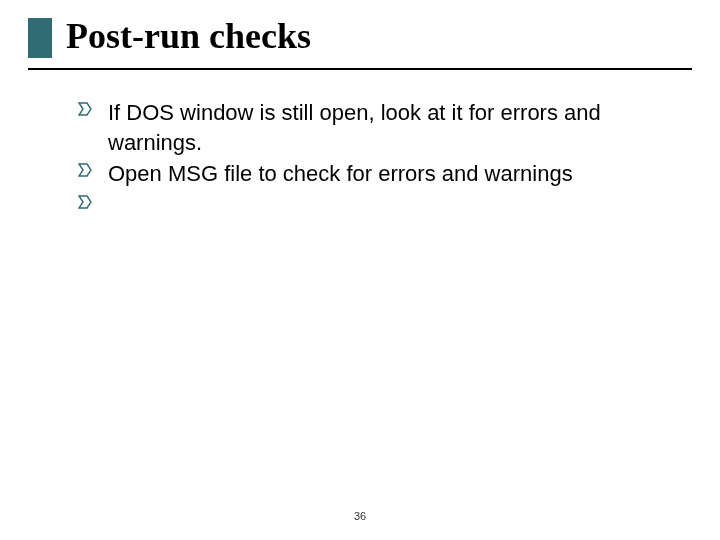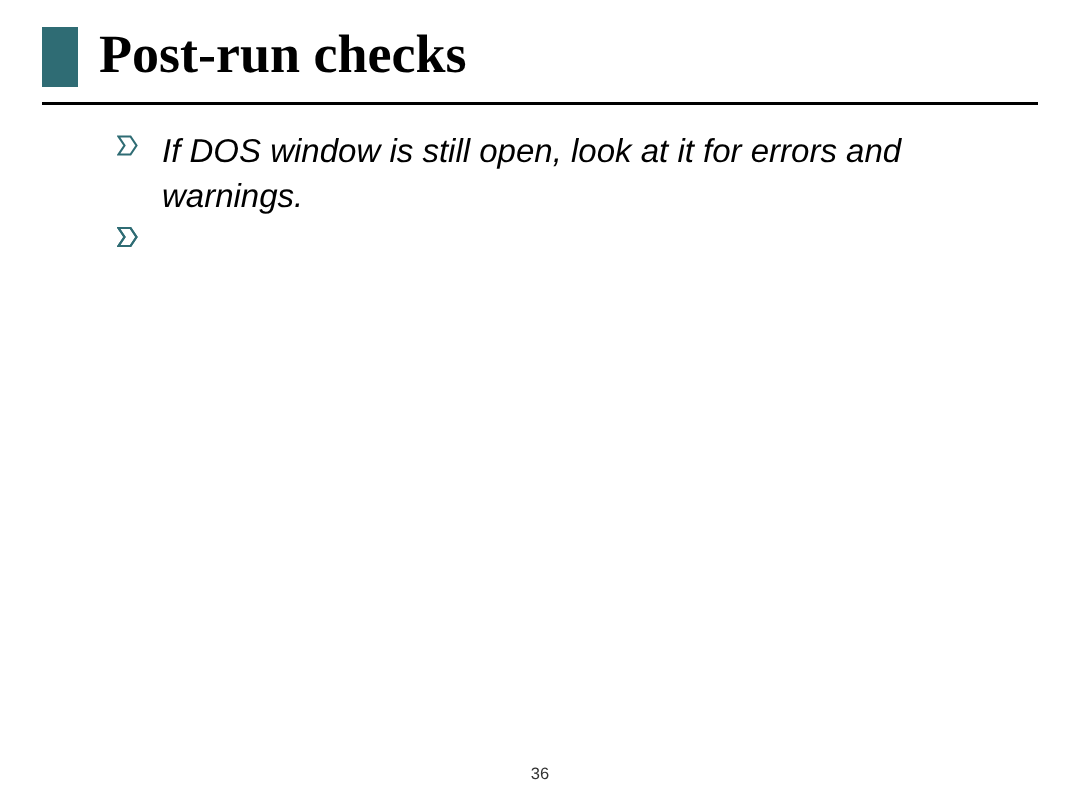--- a/index.html
+++ b/index.html
@@ -35,24 +35,23 @@
   }
   .title-rule {
     border: none;
     height: 2px;
     background: #000;
     margin-top: 6px;
     margin-left: 0;
     width: 100%;
   }
   .content {
-    margin-top: 16px;
+    margin-top: 28px;
     padding-left: 48px;
     padding-right: 20px;
-    font-style: italic;
   }
   .bullet-list {
     list-style: none;
     font-family: Verdana, Geneva, sans-serif;
     font-size: 22px;
     line-height: 1.35;
     color: #000;
   }
   .bullet-item {
     position: relative;
@@ -101,20 +100,21 @@
           </svg>
         </span>
         <span>If DOS window is still open, look at it for errors and warnings.</span>
       </li>
       <li class="bullet-item">
         <span class="bullet-marker">
           <svg width="14" height="14" viewBox="0 0 14 14">
             <polygon points="1,1 9,1 13,7 9,13 1,13 5,7" fill="none" stroke="#2f6c74" stroke-width="1.4" stroke-linejoin="miter"></polygon>
           </svg>
         </span>
+        <span>Open MSG file to check for errors and warnings</span>
       </li>
       <li class="bullet-item">
         <span class="bullet-marker">
           <svg width="14" height="14" viewBox="0 0 14 14">
             <polygon points="1,1 9,1 13,7 9,13 1,13 5,7" fill="none" stroke="#2f6c74" stroke-width="1.4" stroke-linejoin="miter"></polygon>
           </svg>
         </span>
       </li>
     </ul>
   </div>

